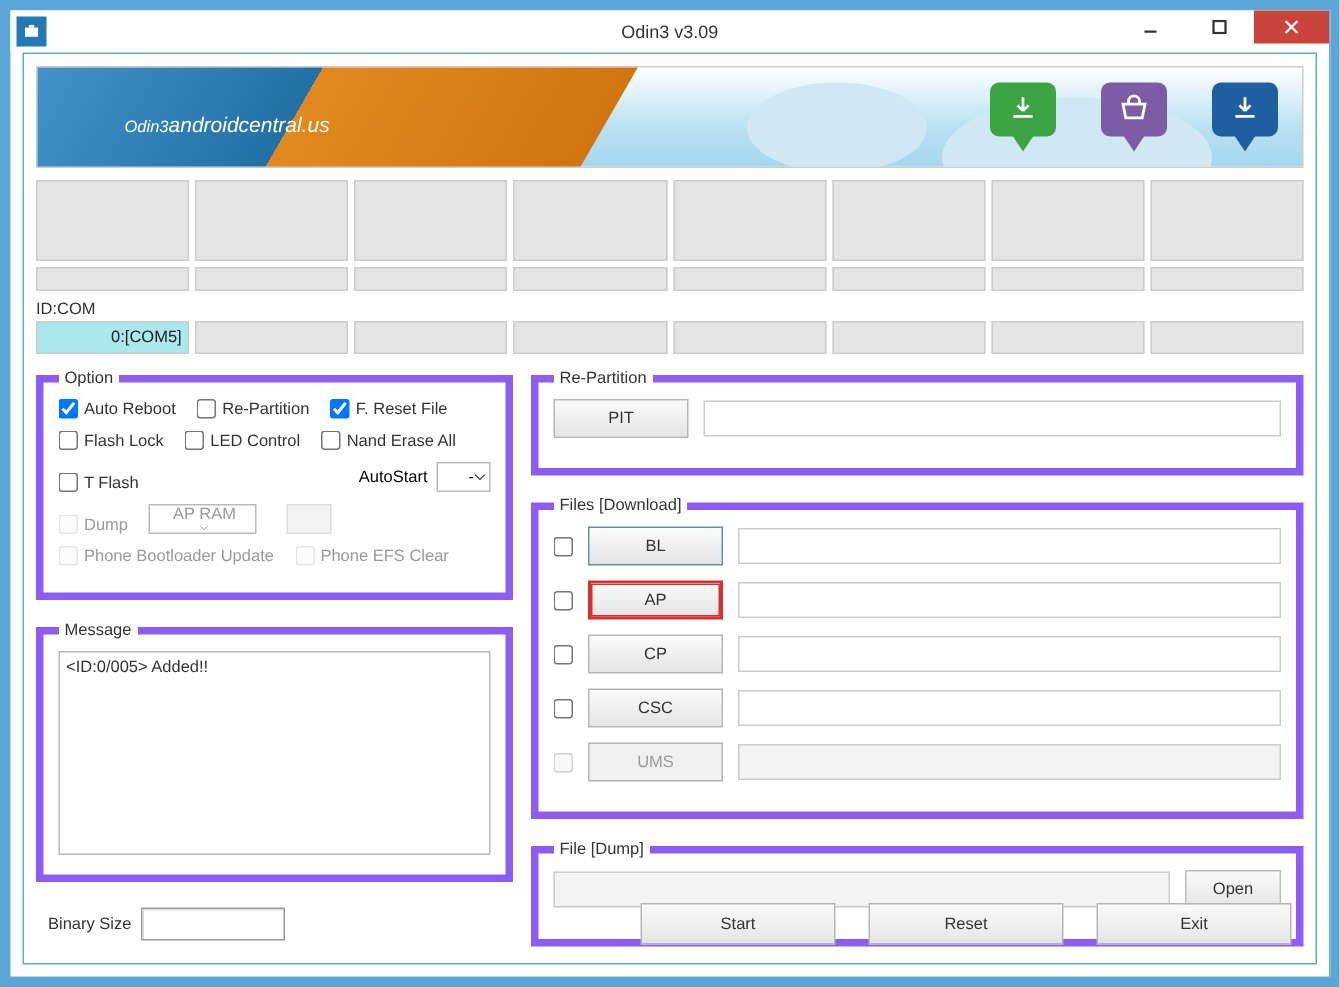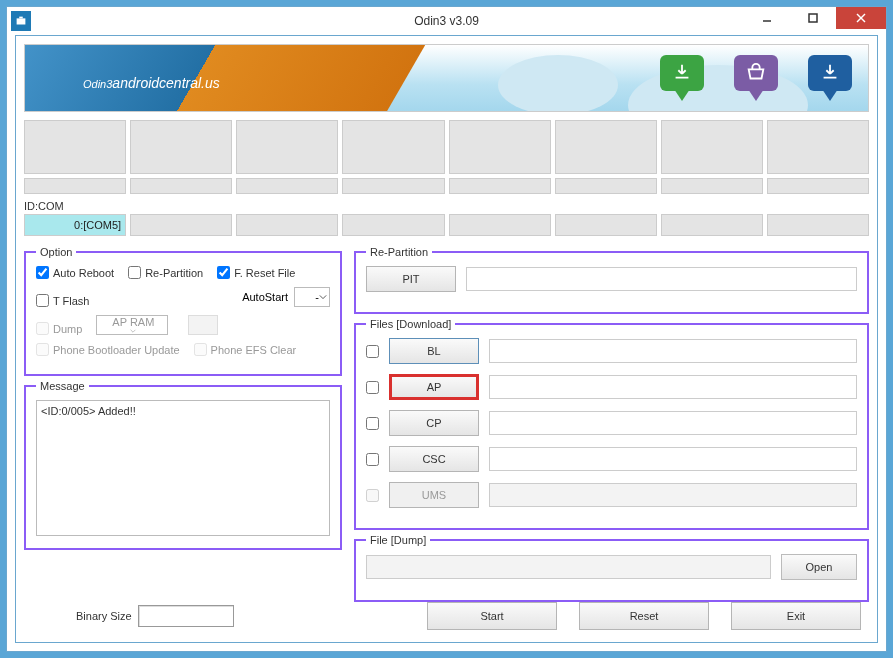--- a/index.html
+++ b/index.html
@@ -29,44 +29,44 @@
 .combox { flex: 1; height: 54px; background: #e4e4e4; border: 1px solid #ccc; }
 .comrow2 { margin-top: 4px; display: flex; gap: 4px; }
 .combox2 { flex: 1; height: 16px; background: #e4e4e4; border: 1px solid #ccc; }
 .label { color: #333; font-size: 11px; margin-top: 6px; display: block; }
 .idrow { margin-top: 2px; display: flex; gap: 4px; }
 .idbox { flex: 1; height: 22px; background: #e4e4e4; border: 1px solid #ccc; display: flex; align-items: center; justify-content: flex-end; padding-right: 4px; }
 .idbox.active { background: #a9e8ed; color: #222; }
 .lower { display: flex; margin-top: 10px; gap: 12px; }
 .leftcol { width: 318px; }
 .rightcol { flex: 1; }
-fieldset { border: 2px solid #8b5cf6; padding: 8px 10px 10px; margin-bottom: 4px; }
+fieldset { border: 5px solid #8b5cf6; padding: 8px 10px 10px; margin-bottom: 14px; }
 legend { padding: 0 4px; color: #333; }
 .optrow { display: flex; gap: 14px; margin-bottom: 8px; align-items: flex-end; }
 .chk { display: flex; align-items: center; gap: 4px; color: #333; }
 .chk input { width: 13px; height: 13px; }
 .chk.disabled { color: #999; }
 .chk.disabled input { opacity: 0.6; }
 .autostart { display: flex; align-items: center; gap: 6px; margin-left: auto; }
 .select { border: 1px solid #bbb; height: 20px; width: 36px; background: #fff; display: flex; align-items: center; justify-content: flex-end; padding-right: 2px; }
 .select.wide { width: 72px; padding-left: 4px; justify-content: space-between; flex-direction: column; }
 .select svg { width: 8px; height: 8px; }
 .smallbox { width: 30px; height: 20px; border: 1px solid #ddd; background: #f3f3f3; margin-left: 6px; }
 .msgbox { width: 100%; height: 136px; border: 1px solid #bbb; background: #fff; padding: 4px; font-size: 11px; color: #333; resize: none; overflow-y: scroll; }
 .filerow { display: flex; align-items: center; gap: 10px; margin-bottom: 10px; }
 .fchk { width: 13px; height: 13px; }
 .fbtn { width: 90px; height: 26px; border: 1px solid #b5b5b5; background: linear-gradient(#fafafa,#e5e5e5); display: flex; align-items: center; justify-content: center; color: #333; }
 .fbtn.disabled { color: #999; background: #f0f0f0; }
 .fbtn.hl-blue { border: 1px solid #5d8fb8; }
 .fbtn.hl-red { border: 2px solid #d9302e; box-shadow: 0 0 0 1px #d9302e inset; position: relative; }
 .ftext { flex: 1; height: 24px; border: 1px solid #ccc; background: #fff; }
 .ftext.disabled { background: #f3f3f3; }
-.openbtn { width: 76px; height: 26px; border: 1px solid #bbb; background: linear-gradient(#fafafa,#e5e5e5); display: flex; align-items: center; justify-content: center; color: #333; }
+.openbtn { width: 64px; height: 26px; border: 1px solid #bbb; background: linear-gradient(#fafafa,#e5e5e5); display: flex; align-items: center; justify-content: center; color: #333; }
 .bottomline { position: absolute; left: 16px; bottom: 12px; right: 16px; display: flex; align-items: center; }
-.binlabel { color: #333; margin-right: 6px; margin-left: 44px; }
+.binlabel { color: #333; margin-right: 6px; }
 .binbox { width: 96px; height: 22px; border: 1px solid #999; background: #fff; box-shadow: inset 1px 1px 0 #ddd; }
 .mainbtns { margin-left: auto; display: flex; gap: 22px; }
 .mainbtn { width: 130px; height: 28px; border: 1px solid #b5b5b5; background: linear-gradient(#fafafa,#e5e5e5); display: flex; align-items: center; justify-content: center; color: #333; }
 </style>
 </head>
 <body>
 
 <div class="window">
 
   <div class="titlebar">
@@ -180,20 +180,34 @@
                 <span>Re-Partition</span>
               </label>
             <label class="chk">
                 <input type="checkbox" checked="" style="">
                 <span>F. Reset File</span>
               </label>
           </div>
           <div class="optrow">
             <label class="chk">
                 <input type="checkbox" style="">
+                <span>Flash Lock</span>
+              </label>
+            <label class="chk">
+                <input type="checkbox" style="">
+                <span>LED Control</span>
+              </label>
+            <label class="chk">
+                <input type="checkbox" style="">
+                <span>Nand Erase All</span>
+              </label>
+          </div>
+          <div class="optrow">
+            <label class="chk">
+                <input type="checkbox" style="">
                 <span>T Flash</span>
               </label>
             <div class="autostart">
               <span>AutoStart</span>
               <div class="select">
                   <span>-</span>
                   <svg viewBox="0 0 10 10">
                     <path d="M1 3l4 4 4-4" fill="none" stroke="#333"></path>
                   </svg>
                 </div>

